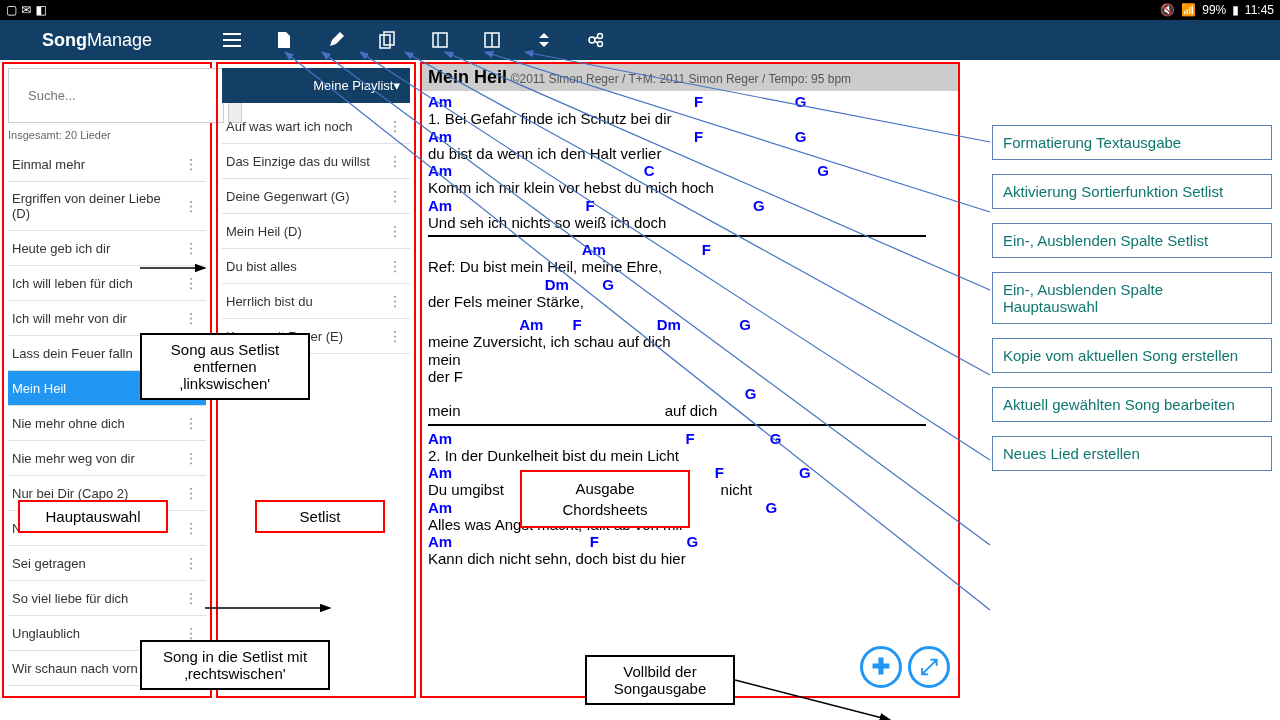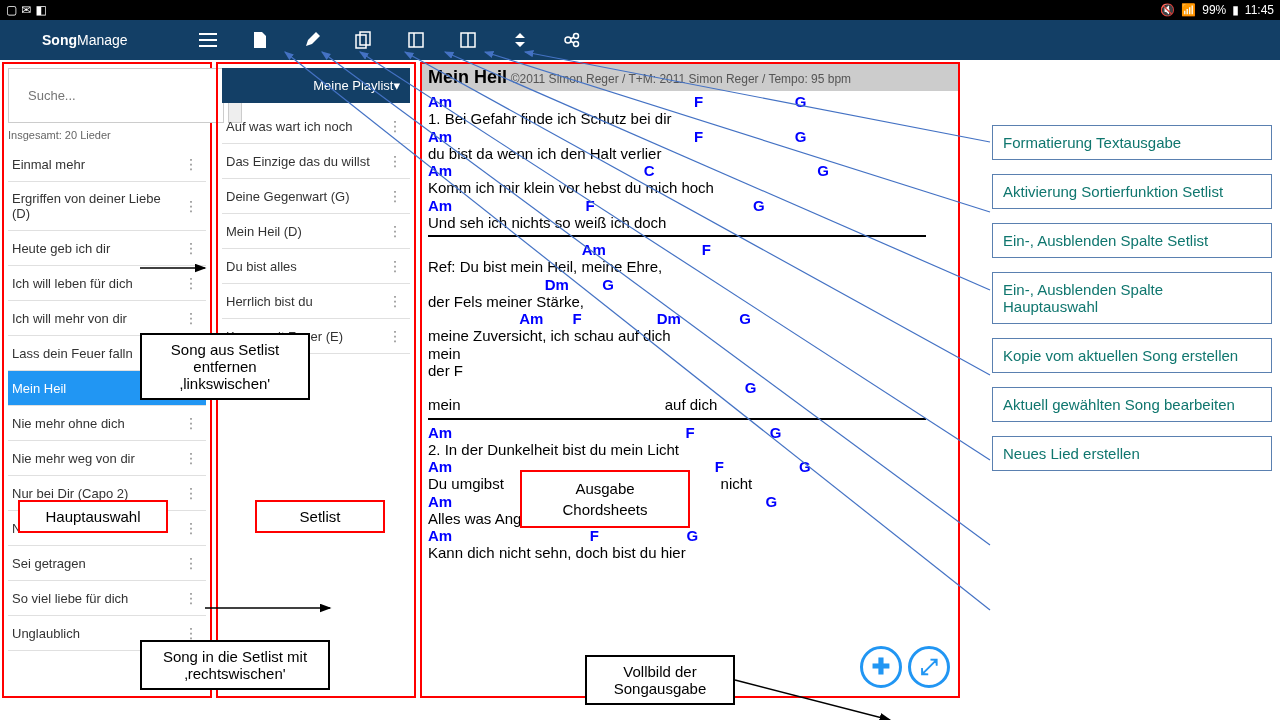--- a/index.html
+++ b/index.html
@@ -1,21 +1,21 @@
 <!DOCTYPE html>
 <html><head>
 <meta charset="utf-8">
 <style>
 *{box-sizing:border-box;margin:0;padding:0;font-family:Arial,sans-serif}
 body{width:1280px;height:720px;overflow:hidden;background:#fff}
 .status{height:20px;background:#000;color:#fff;display:flex;justify-content:space-between;align-items:center;padding:0 6px;font-size:12px}
 .status-l{display:flex;gap:4px}
 .status-r{display:flex;gap:6px;align-items:center}
 .hdr{height:40px;background:#133f66;color:#fff;display:flex;align-items:center;padding:0 12px}
-.hdr-title{font-size:14px;margin-left:30px;margin-right:60px}
+.hdr-title{font-size:18px;margin-left:30px;margin-right:60px}
 .hdr-title b{font-weight:bold}
 .tb{display:flex;gap:32px;margin-left:10px}
 .tb-btn{width:20px;height:20px;cursor:pointer;display:flex;align-items:center;justify-content:center}
 .main{display:flex;height:640px;position:relative}
 .col1{width:210px;border:2px solid red;margin:2px;padding:4px;display:flex;flex-direction:column}
 .col2{width:200px;border:2px solid red;margin:2px;padding:4px;display:flex;flex-direction:column}
 .col3{flex:1;border:2px solid red;margin:2px;position:relative;overflow:hidden;max-width:540px}
 .search-row{display:flex;gap:4px;margin-bottom:4px}
 .search{flex:1;padding:19px;border:1px solid #ccc;font-size:13px;color:#999}
 .filter-btn{width:30px;border:1px solid #ccc;background:#eee;display:flex;align-items:center;justify-content:center;font-size:12px}
@@ -170,20 +170,24 @@
           <span class="dots">⋮</span>
         </div>
         <div class="item">
           <span>So viel liebe für dich</span>
           <span class="dots">⋮</span>
         </div>
         <div class="item">
           <span>Unglaublich</span>
           <span class="dots">⋮</span>
         </div>
+        <div class="item">
+          <span>Wir schaun nach vorn</span>
+          <span class="dots">⋮</span>
+        </div>
       </div>
   </div>
   <div class="col2">
     <div class="pl-sel">
       <span>Meine Playlist</span>
       <span>▾</span>
     </div>
     <div class="list" id="pllist">
         <div class="item">
           <span>Auf was wart ich noch</span>
@@ -227,21 +231,21 @@
         <div class="ly" style="white-space: pre;">du bist da wenn ich den Halt verlier</div>
         <div class="ch" style="white-space: pre;">Am                                              C                                       G</div>
         <div class="ly" style="white-space: pre;">Komm ich mir klein vor hebst du mich hoch</div>
         <div class="ch" style="white-space: pre;">Am                                F                                      G</div>
         <div class="ly" style="white-space: pre;">Und seh ich nichts so weiß ich doch</div>
         <div class="sep"></div>
         <div class="ch" style="white-space: pre;">                                     Am                       F</div>
         <div class="ly" style="white-space: pre;">Ref: Du bist mein Heil, meine Ehre,</div>
         <div class="ch" style="white-space: pre;">                            Dm        G</div>
         <div class="ly" style="white-space: pre;">der Fels meiner Stärke,</div>
-        <div class="ch" style="white-space: pre;">                      Am       F                  Dm              G</div>
+        <div class="ch" style="white-space: pre; margin-top: 6px;">                      Am       F                  Dm              G</div>
         <div class="ly" style="white-space: pre;">meine Zuversicht, ich schau auf dich</div>
         <div class="ly" style="white-space: pre;">mein</div>
         <div class="ly" style="white-space: pre;">der F</div>
         <div class="ch" style="white-space: pre;">                                                                            G</div>
         <div class="ly" style="white-space: pre;">mein                                                 auf dich</div>
         <div class="sep"></div>
         <div class="ch" style="white-space: pre;">Am                                                        F                  G</div>
         <div class="ly" style="white-space: pre;">2. In der Dunkelheit bist du mein Licht</div>
         <div class="ch" style="white-space: pre;">Am                                                               F                  G</div>
         <div class="ly" style="white-space: pre;">Du umgibst                                                    nicht</div>

